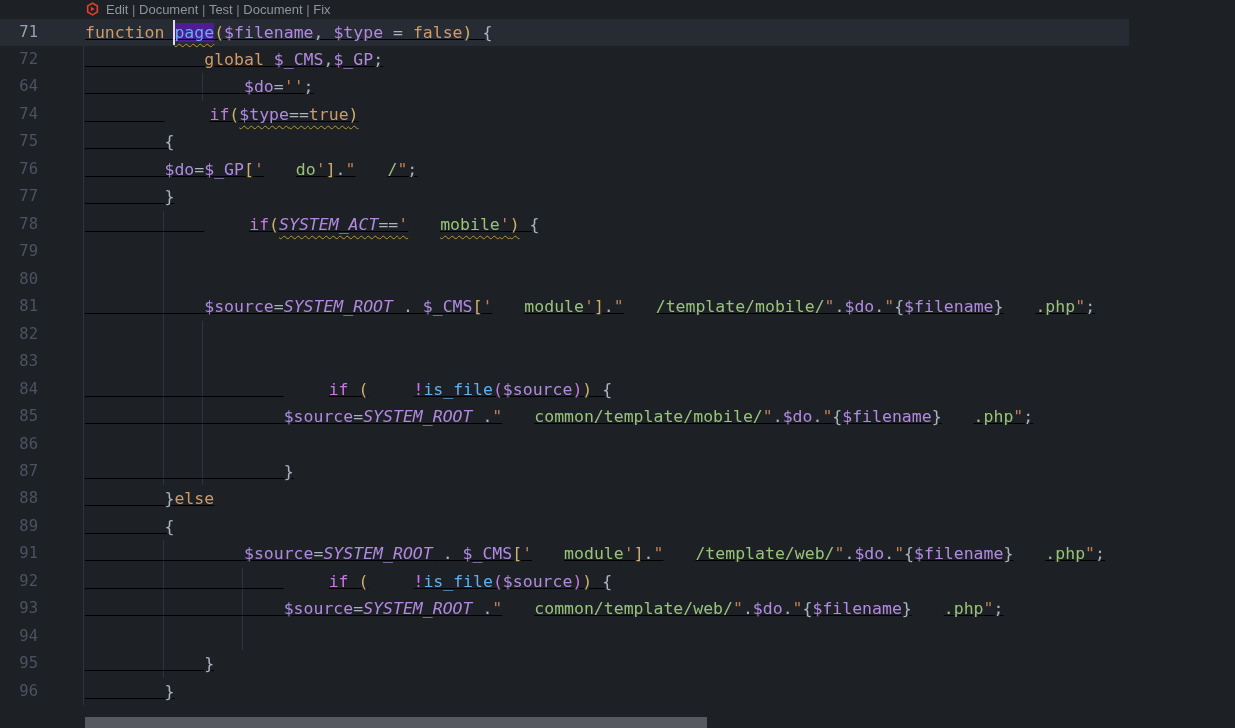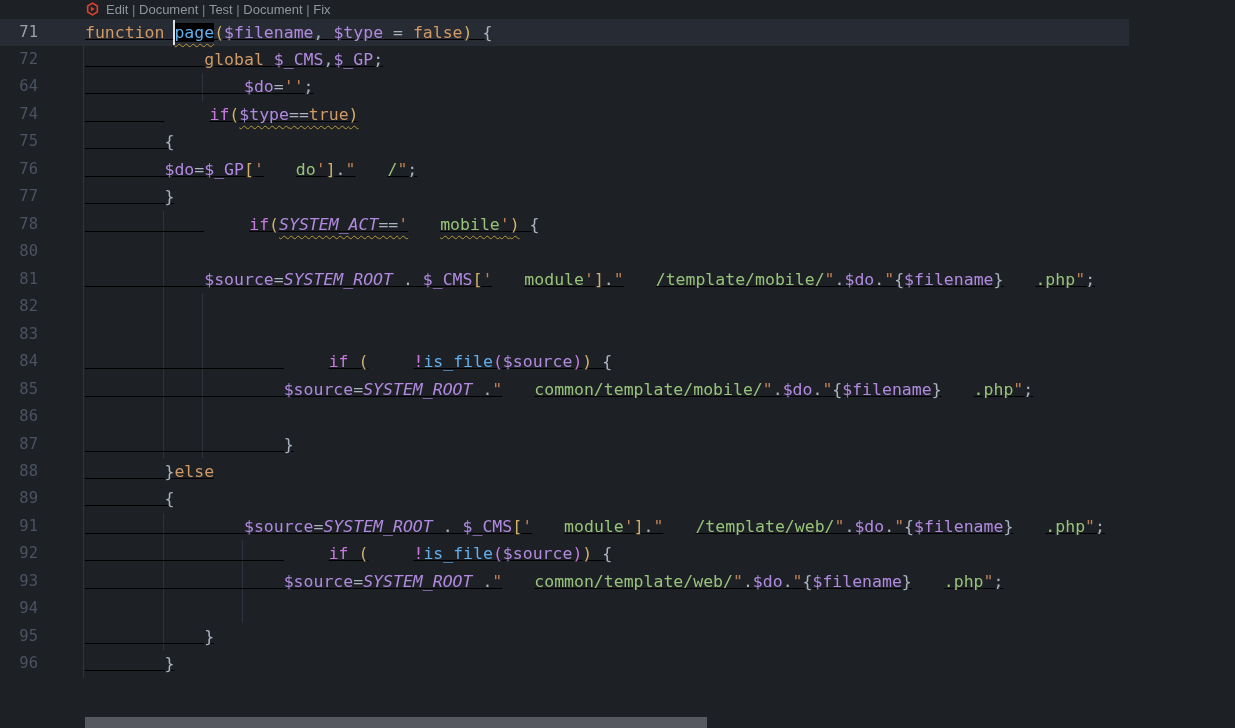--- a/index.html
+++ b/index.html
@@ -47,21 +47,21 @@
   .tk-s  { color:#98c379;margin-left:32px; }
   .tk-q  { color:#be8155; }
   .tk-bg { color:#d0b06a; }
   .tk-bp { color:#c678dd; }
   .tk-eb { color:#abb2bf; }
   .tk-sq {
     text-decoration:underline; text-decoration-style:wavy;
     text-decoration-color:#b9973a; text-decoration-thickness:1px;
     text-underline-offset:5px; text-decoration-skip-ink:none;
   }
-  .tk-hl { background:#000000; }
+  .tk-hl { background:#4c1d95; }
   .tk-caret {
     display:inline-block; width:2px; height:25px; background:#dcdfe4;
     margin:0 -1px; vertical-align:middle; position:relative; top:-1px;
   }
 
   
   .hscroll {
     position:absolute; left:85px; bottom:0; width:622px; height:11px;
     background:#56595f; z-index:5; cursor:pointer;
   }
@@ -93,20 +93,21 @@
 
   <div class="lines">
       <div class="line active"><div class="ln">71</div><div class="code"><span class="tk-kw">function</span><span class="tk-p"> </span><span class="tk-caret"></span><span class="tk-fn tk-hl tk-sq">page</span><span class="tk-bg">(</span><span class="tk-v">$filename</span><span class="tk-p">, </span><span class="tk-v">$type</span><span class="tk-p"> = </span><span class="tk-kw">false</span><span class="tk-bg">)</span><span class="tk-p"> {</span></div></div>
       <div class="line"><div class="guide" style="left: 83px;"></div><div class="ln">72</div><div class="code"><span class="tk-p">            </span><span class="tk-kw">global</span><span class="tk-p"> </span><span class="tk-v">$_CMS</span><span class="tk-p">,</span><span class="tk-v">$_GP</span><span class="tk-p">;</span></div></div>
       <div class="line"><div class="guide" style="left: 83px;"></div><div class="guide" style="left: 202.28px;"></div><div class="ln">64</div><div class="code"><span class="tk-p">                </span><span class="tk-v">$do</span><span class="tk-p">=</span><span class="tk-q">''</span><span class="tk-p">;</span></div></div>
       <div class="line"><div class="guide" style="left: 83px;"></div><div class="ln">74</div><div class="code"><span class="tk-p">        </span><span class="tk-mg">if</span><span class="tk-bg">(</span><span class="tk-v tk-sq">$type</span><span class="tk-p tk-sq">==</span><span class="tk-kw tk-sq">true</span><span class="tk-bg tk-sq">)</span></div></div>
       <div class="line"><div class="guide" style="left: 83px;"></div><div class="ln">75</div><div class="code"><span class="tk-p">        {</span></div></div>
       <div class="line"><div class="guide" style="left: 83px;"></div><div class="ln">76</div><div class="code"><span class="tk-p">        </span><span class="tk-v">$do</span><span class="tk-p">=</span><span class="tk-v">$_GP</span><span class="tk-bg">[</span><span class="tk-q">'</span><span class="tk-s">do</span><span class="tk-q">'</span><span class="tk-bg">]</span><span class="tk-p">.</span><span class="tk-q">"</span><span class="tk-s">/</span><span class="tk-q">"</span><span class="tk-p">;</span></div></div>
       <div class="line"><div class="guide" style="left: 83px;"></div><div class="ln">77</div><div class="code"><span class="tk-p">        }</span></div></div>
       <div class="line"><div class="guide" style="left: 83px;"></div><div class="guide" style="left: 162.52px;"></div><div class="ln">78</div><div class="code"><span class="tk-p">            </span><span class="tk-mg">if</span><span class="tk-bg">(</span><span class="tk-ct tk-sq">SYSTEM_ACT</span><span class="tk-p tk-sq">==</span><span class="tk-q tk-sq">'</span><span class="tk-s tk-sq">mobile</span><span class="tk-q tk-sq">'</span><span class="tk-bg tk-sq">)</span><span class="tk-p"> {</span></div></div>
+      <div class="line"><div class="guide" style="left: 83px;"></div><div class="guide" style="left: 162.52px;"></div><div class="ln">79</div><div class="code"></div></div>
       <div class="line"><div class="guide" style="left: 83px;"></div><div class="guide" style="left: 162.52px;"></div><div class="ln">80</div><div class="code"></div></div>
       <div class="line"><div class="guide" style="left: 83px;"></div><div class="guide" style="left: 162.52px;"></div><div class="ln">81</div><div class="code"><span class="tk-p">            </span><span class="tk-v">$source</span><span class="tk-p">=</span><span class="tk-ct">SYSTEM_ROOT</span><span class="tk-p"> . </span><span class="tk-v">$_CMS</span><span class="tk-bg">[</span><span class="tk-q">'</span><span class="tk-s">module</span><span class="tk-q">'</span><span class="tk-bg">]</span><span class="tk-p">.</span><span class="tk-q">"</span><span class="tk-s">/template/mobile/</span><span class="tk-q">"</span><span class="tk-p">.</span><span class="tk-v">$do</span><span class="tk-p">.</span><span class="tk-q">"</span><span class="tk-eb">{</span><span class="tk-v">$filename</span><span class="tk-eb">}</span><span class="tk-s">.php</span><span class="tk-q">"</span><span class="tk-p">;</span></div></div>
       <div class="line"><div class="guide" style="left: 83px;"></div><div class="guide" style="left: 162.52px;"></div><div class="guide" style="left: 202.28px;"></div><div class="ln">82</div><div class="code"></div></div>
       <div class="line"><div class="guide" style="left: 83px;"></div><div class="guide" style="left: 162.52px;"></div><div class="guide" style="left: 202.28px;"></div><div class="ln">83</div><div class="code"></div></div>
       <div class="line"><div class="guide" style="left: 83px;"></div><div class="guide" style="left: 162.52px;"></div><div class="guide" style="left: 202.28px;"></div><div class="ln">84</div><div class="code"><span class="tk-p">                    </span><span class="tk-mg">if</span><span class="tk-p"> </span><span class="tk-bg">(</span><span class="tk-mg">!</span><span class="tk-fn">is_file</span><span class="tk-bp">(</span><span class="tk-v">$source</span><span class="tk-bp">)</span><span class="tk-bg">)</span><span class="tk-p"> {</span></div></div>
       <div class="line"><div class="guide" style="left: 83px;"></div><div class="guide" style="left: 162.52px;"></div><div class="guide" style="left: 202.28px;"></div><div class="ln">85</div><div class="code"><span class="tk-p">                    </span><span class="tk-v">$source</span><span class="tk-p">=</span><span class="tk-ct">SYSTEM_ROOT</span><span class="tk-p"> .</span><span class="tk-q">"</span><span class="tk-s">common/template/mobile/</span><span class="tk-q">"</span><span class="tk-p">.</span><span class="tk-v">$do</span><span class="tk-p">.</span><span class="tk-q">"</span><span class="tk-eb">{</span><span class="tk-v">$filename</span><span class="tk-eb">}</span><span class="tk-s">.php</span><span class="tk-q">"</span><span class="tk-p">;</span></div></div>
       <div class="line"><div class="guide" style="left: 83px;"></div><div class="guide" style="left: 162.52px;"></div><div class="guide" style="left: 202.28px;"></div><div class="ln">86</div><div class="code"></div></div>
       <div class="line"><div class="guide" style="left: 83px;"></div><div class="guide" style="left: 162.52px;"></div><div class="guide" style="left: 202.28px;"></div><div class="ln">87</div><div class="code"><span class="tk-p">                    }</span></div></div>
       <div class="line"><div class="guide" style="left: 83px;"></div><div class="ln">88</div><div class="code"><span class="tk-p">        }</span><span class="tk-kw">else</span></div></div>
       <div class="line"><div class="guide" style="left: 83px;"></div><div class="ln">89</div><div class="code"><span class="tk-p">        {</span></div></div>

